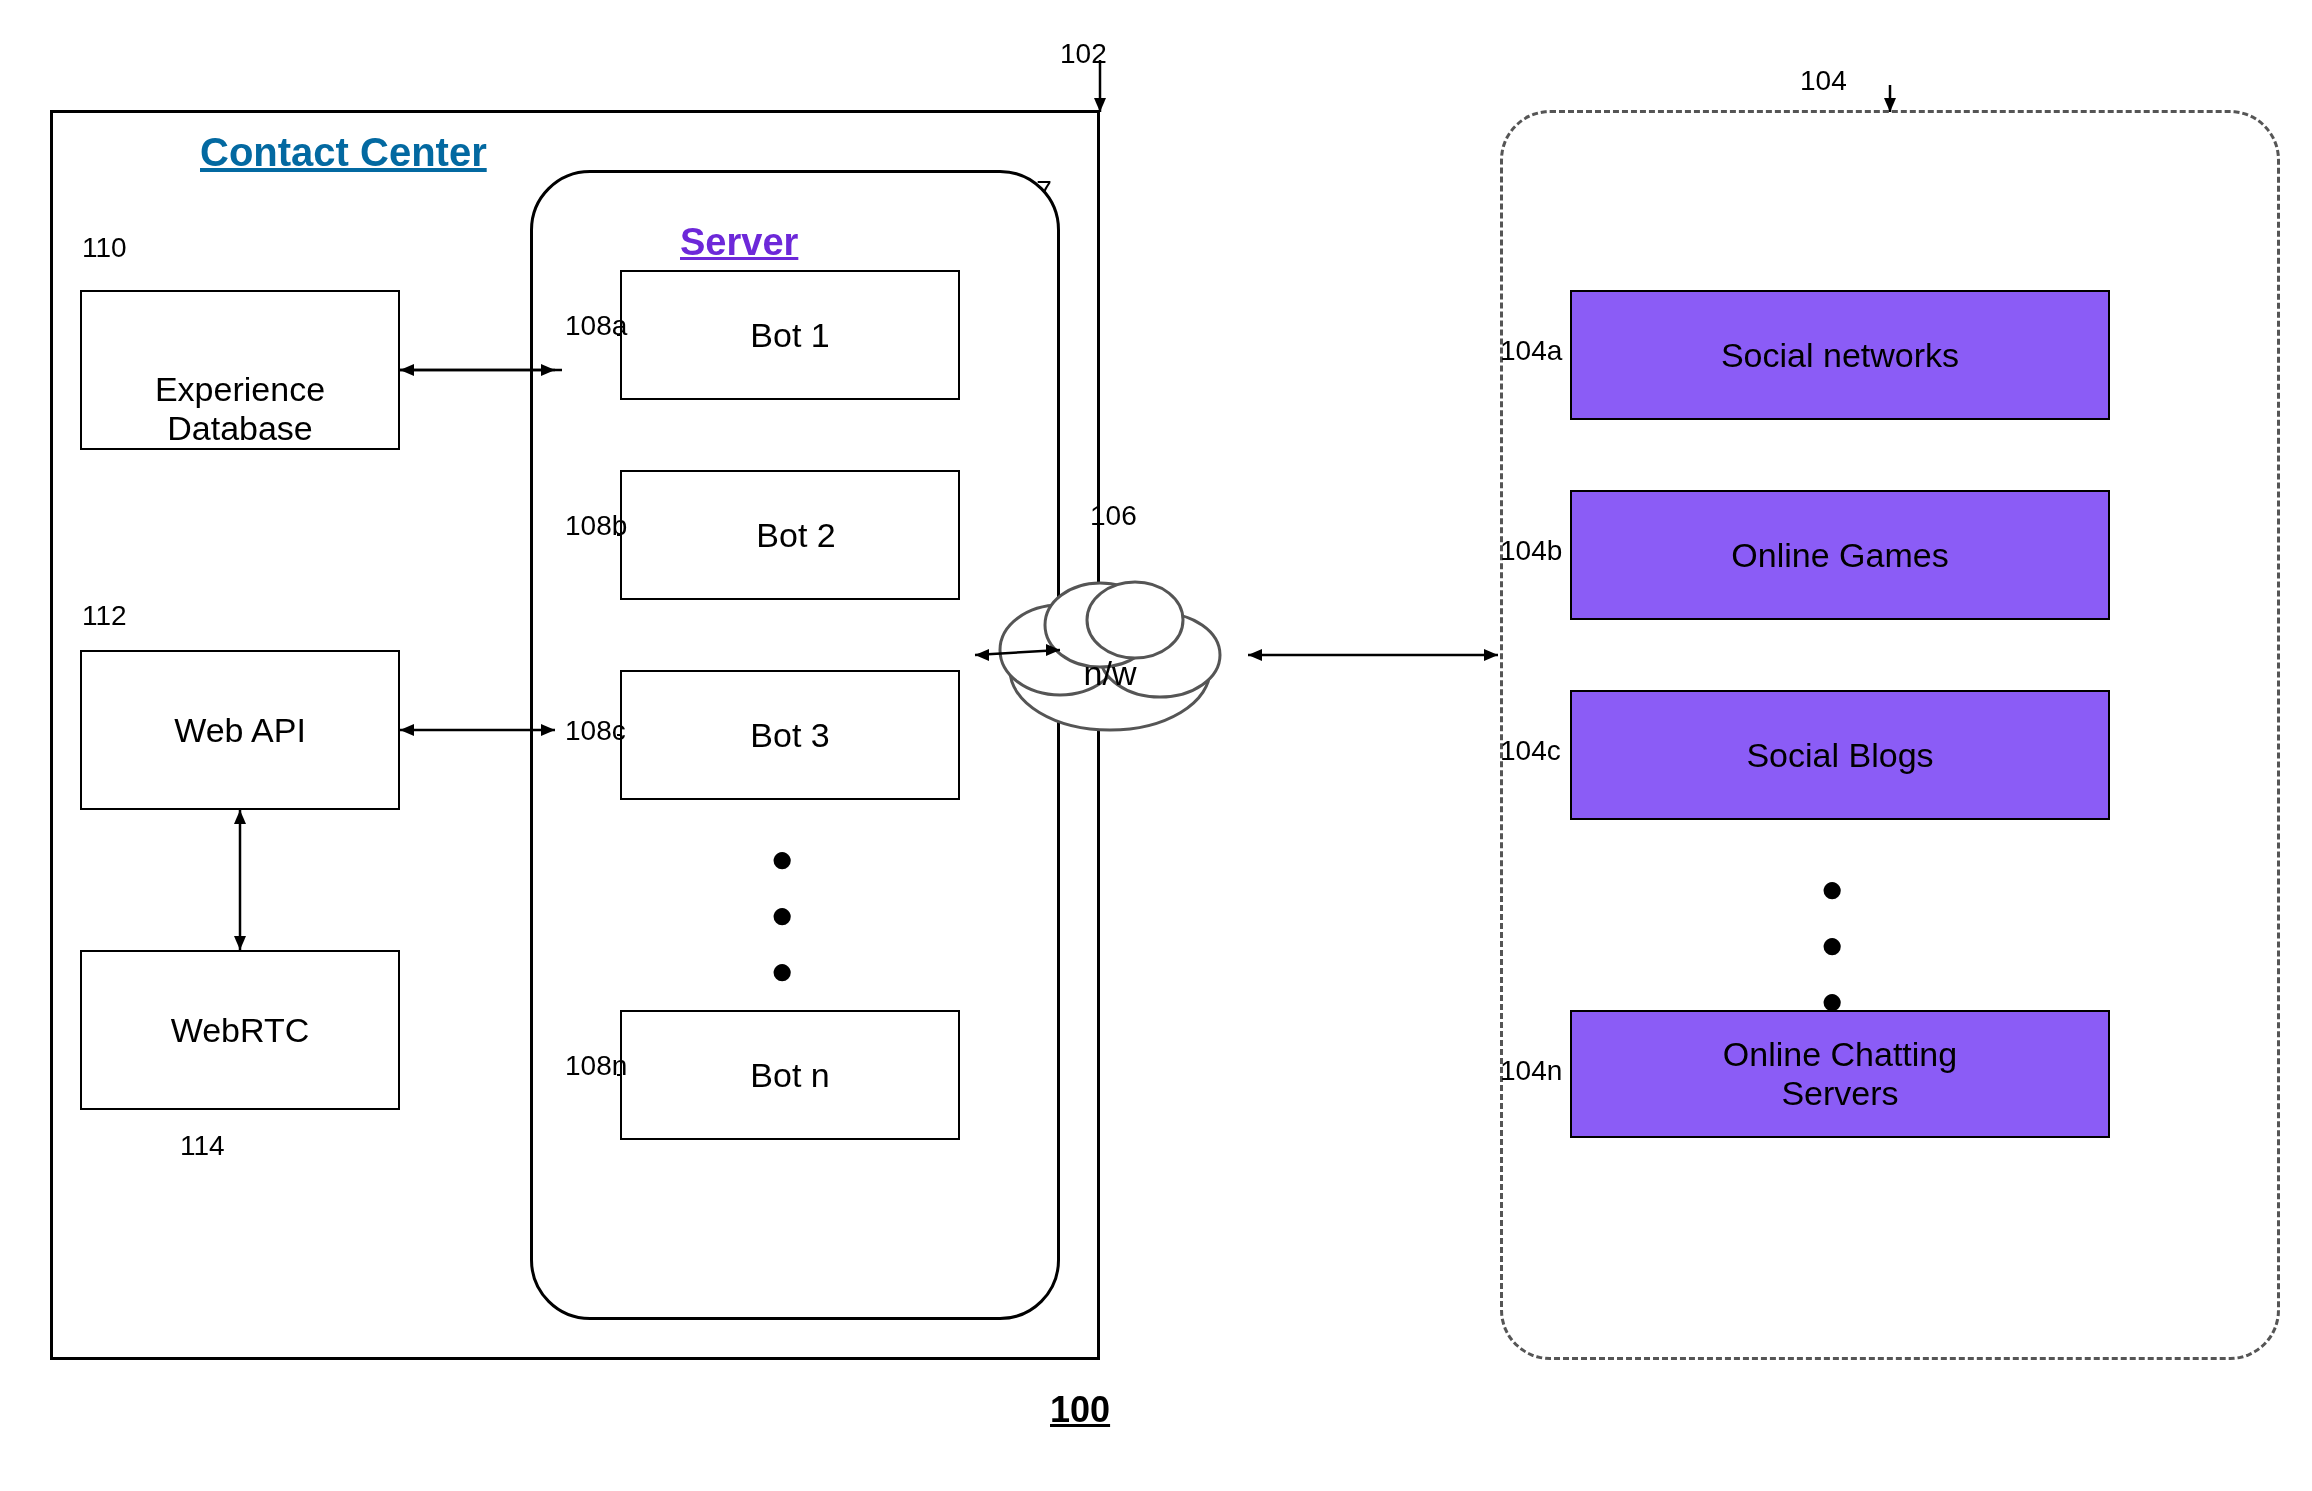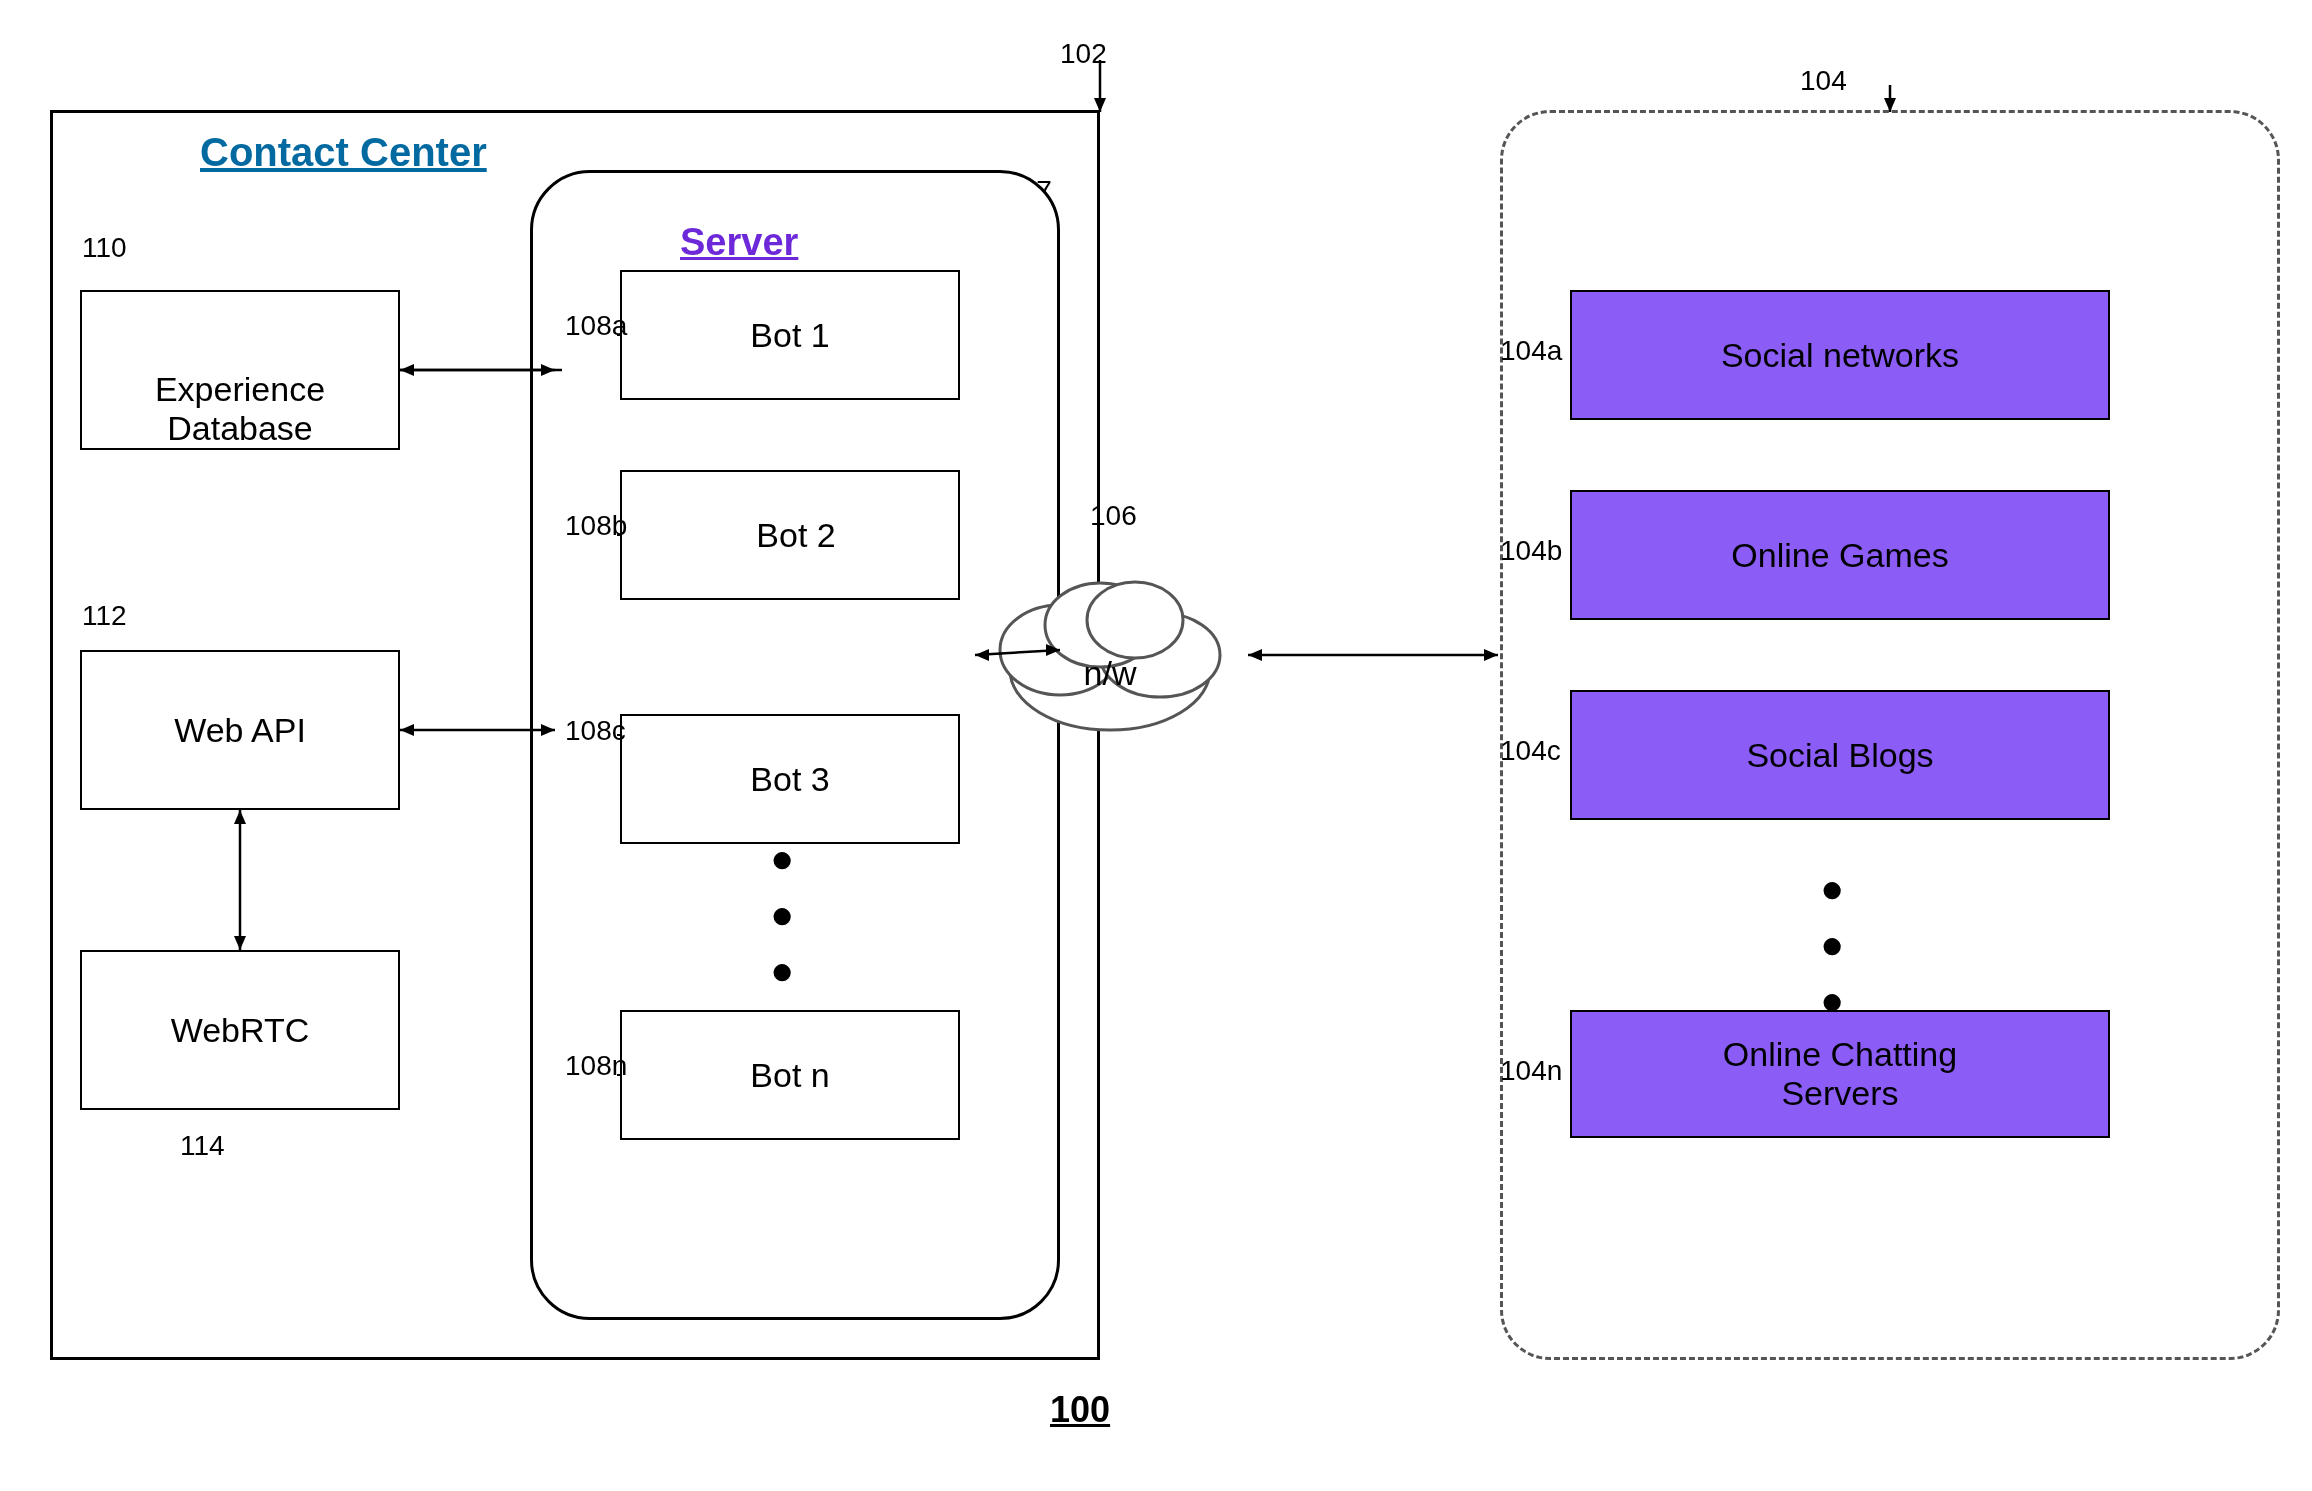--- a/index.html
+++ b/index.html
@@ -78,21 +78,21 @@
       background: #fff;
       display: flex;
       align-items: center;
       justify-content: center;
       font-size: 34px;
       color: #000;
     }
 
     .bot1 { left: 620px; top: 270px; width: 340px; height: 130px; }
     .bot2 { left: 620px; top: 470px; width: 340px; height: 130px; padding-left: 12px; }
-    .bot3 { left: 620px; top: 670px; width: 340px; height: 130px; margin-top: 44px; }
+    .bot3 { left: 620px; top: 670px; width: 340px; height: 130px; }
     .botn { left: 620px; top: 1010px; width: 340px; height: 130px; }
 
     
     .dots-bots {
       position: absolute;
       left: 770px;
       top: 830px;
       font-size: 40px;
       line-height: 1.4;
       color: #000;

